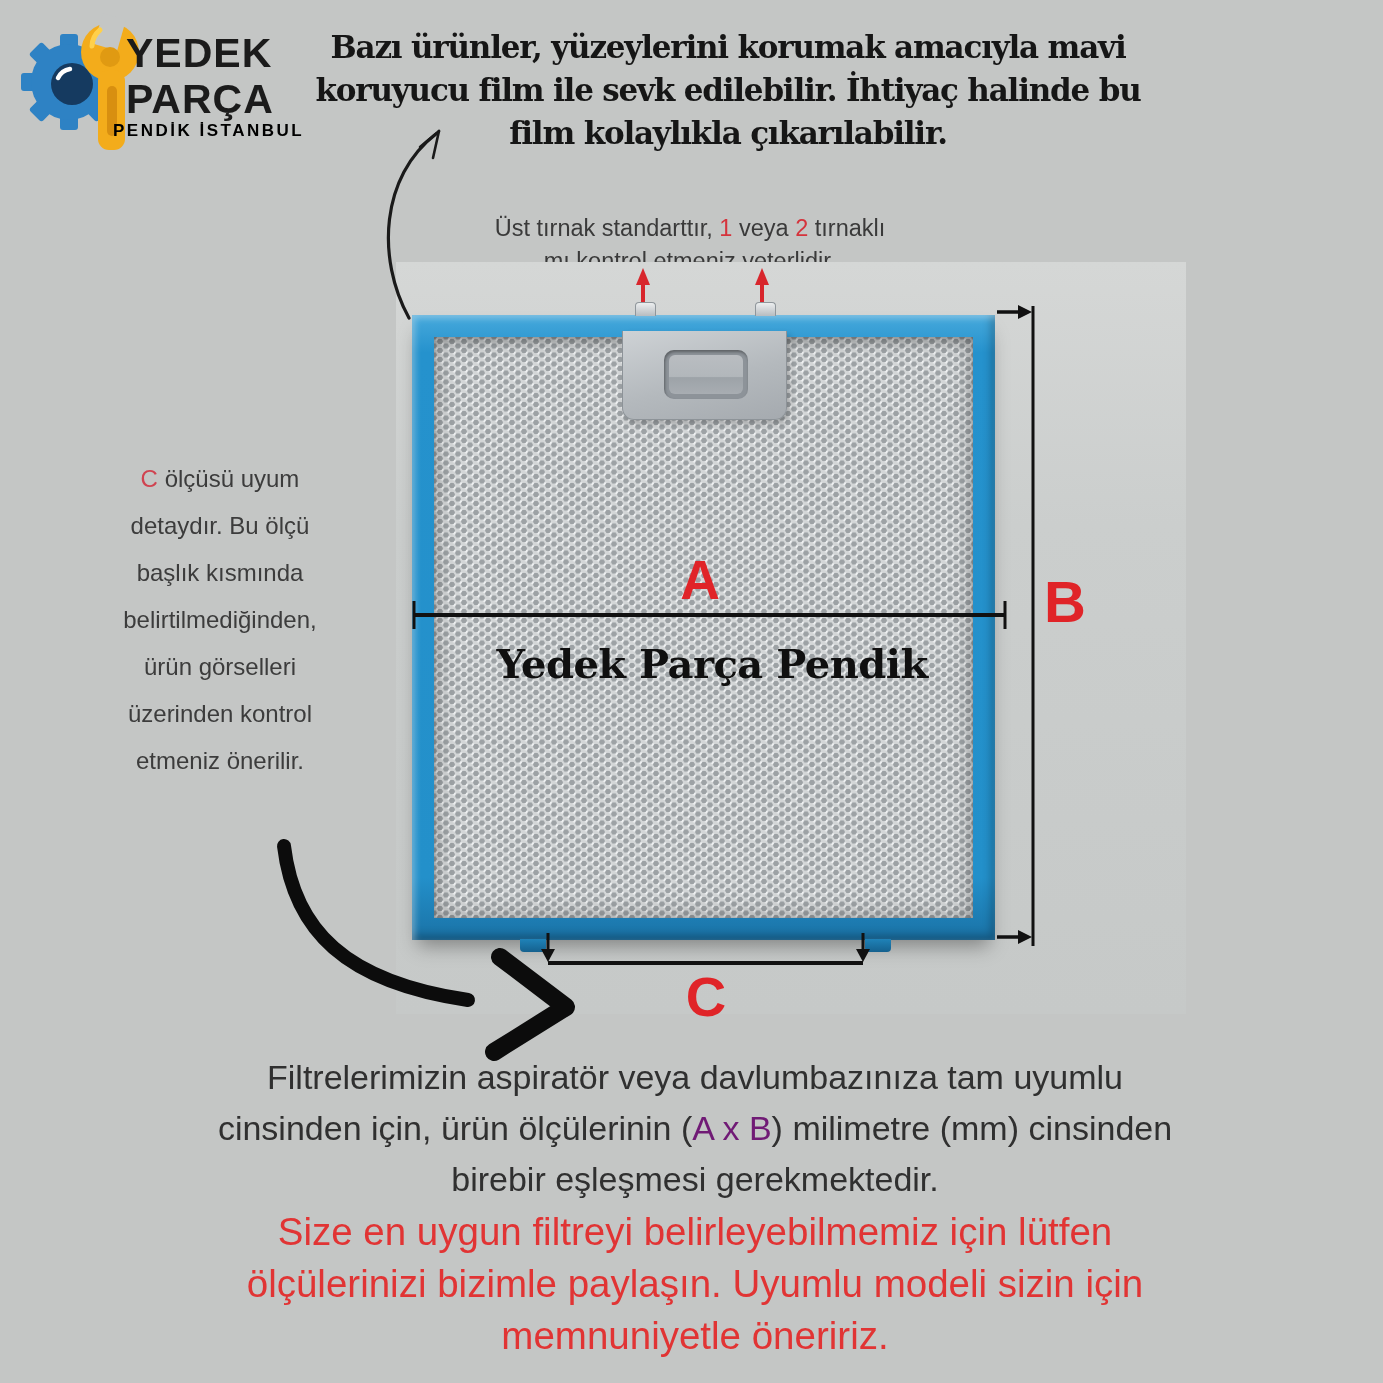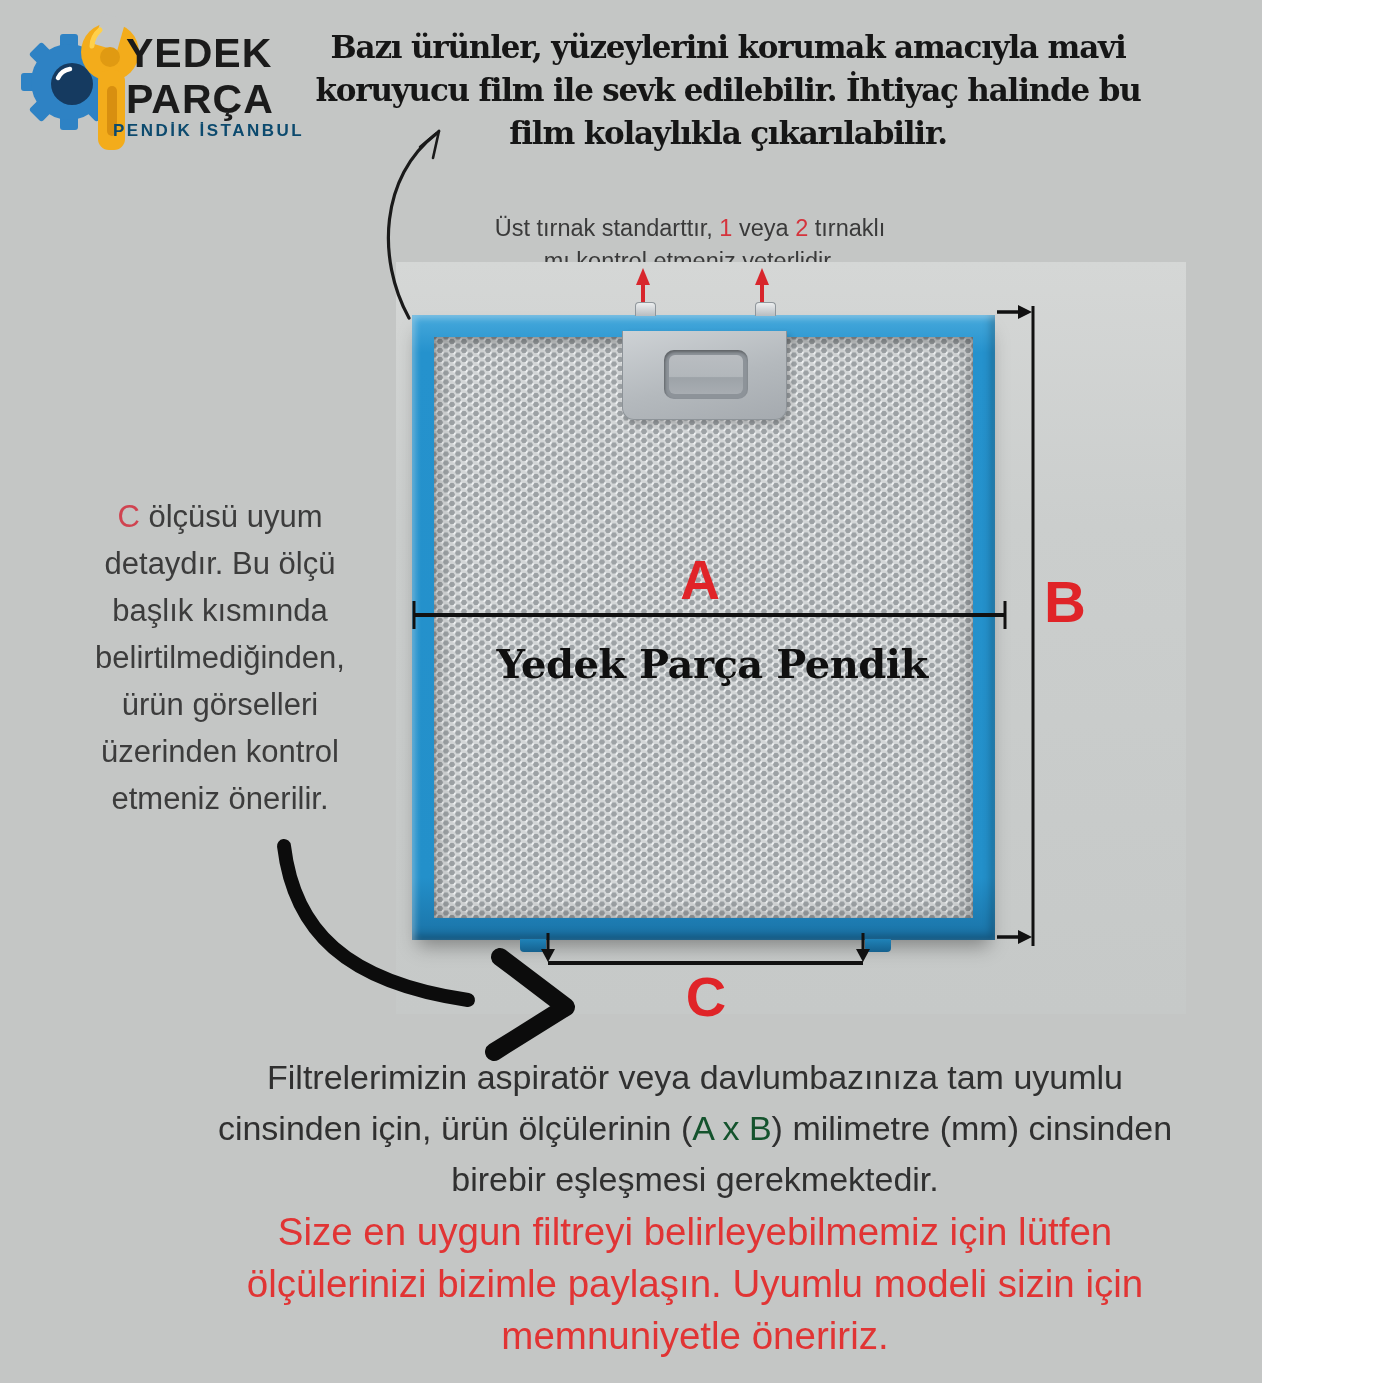--- a/index.html
+++ b/index.html
@@ -1,42 +1,42 @@
 <!DOCTYPE html>
 <html><head>
 <meta charset="utf-8">
 <style>
   html,body{margin:0;padding:0;}
   #page{
-    position:relative; width:1262px; height:1383px; overflow:hidden;
+    position:relative; width:1383px; height:1383px; overflow:hidden;
     background:#c4c6c5;
     font-family:"Liberation Sans", sans-serif;
   }
   [data-name]{box-sizing:border-box;}
 
   
   #logo{position:absolute;left:14px;top:10px;width:300px;height:140px;}
   #logo svg{position:absolute;left:0;top:0;}
   .logo-word{position:absolute;left:112px;font-size:41px;font-weight:700;letter-spacing:1px;color:#1b1b1b;white-space:nowrap;}
   #logo-word1{top:20px;}
   #logo-word2{top:66px;}
-  .logo-sub{position:absolute;left:99px;top:111px;font-size:17px;font-weight:700;letter-spacing:2.5px;color:#0c4a6e;white-space:nowrap;}
+  .logo-sub{position:absolute;left:99px;top:111px;font-size:17px;font-weight:700;letter-spacing:2.5px;color:#000000;white-space:nowrap;}
 
   
   .cblock{position:absolute;transform:translateX(-50%);text-align:center;}
   .cblock .line{white-space:nowrap;}
 
   #header-title{left:728px;top:26px;font-family:"DejaVu Serif","Liberation Serif",serif;
     font-weight:700;color:#161616;font-size:31px;line-height:43px;letter-spacing:-1.2px;}
   #tab-note{left:690px;top:212px;font-size:23.5px;line-height:33px;color:#3a3a3a;}
   #tab-note .num{color:#d5333c;}
-  #left-note{left:220px;top:455px;font-size:31px;line-height:47px;color:#3c3c3c;margin-top:38px;}
+  #left-note{left:220px;top:455px;font-size:24px;line-height:47px;color:#3c3c3c;}
   #left-note .hl{color:#d04350;}
   #fit-note{left:695px;top:1052px;font-size:34px;line-height:51px;color:#303030;}
-  #fit-note .hl{color:#14532d;}
+  #fit-note .hl{color:#701a75;}
   #cta-note{left:695px;top:1206px;font-size:38.5px;line-height:52px;color:#e13434;}
 
   
   #photo-backdrop{position:absolute;left:396px;top:262px;width:790px;height:752px;z-index:1;
     background:linear-gradient(180deg,#d5d7d6 0%,#cbcecd 35%,#c6c9c8 100%);}
   #filter-frame{position:absolute;left:412px;top:315px;width:583px;height:625px;z-index:2;
     background:linear-gradient(180deg,#47a9dc 0%,#2592cd 6%,#2390ca 90%,#1a72a6 100%);
     box-shadow:inset 3px 3px 6px rgba(255,255,255,.35), inset -4px -5px 8px rgba(0,0,0,.25),
                0 12px 18px -6px rgba(0,0,0,.35);}
   #filter-mesh{position:absolute;left:22px;top:22px;right:22px;bottom:22px;

